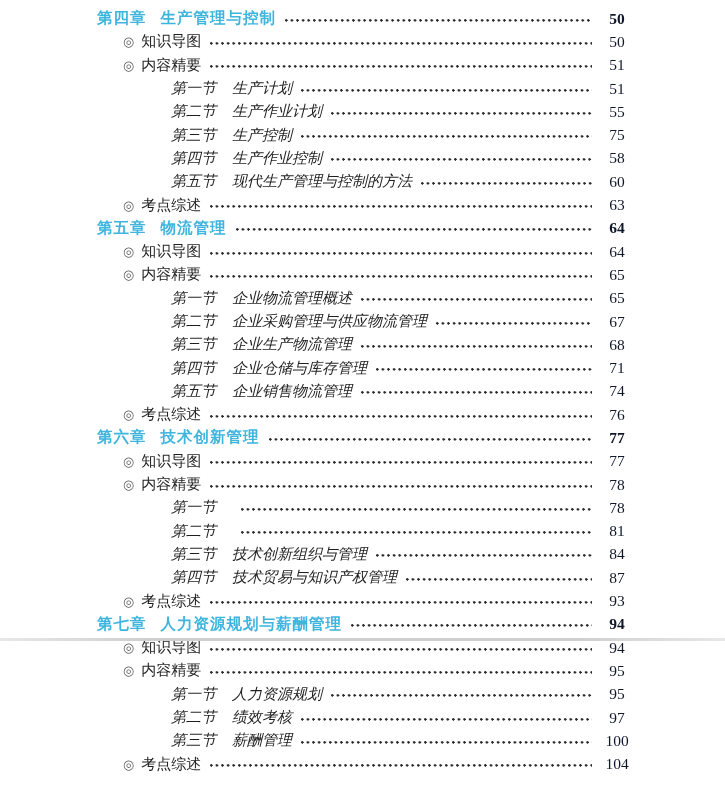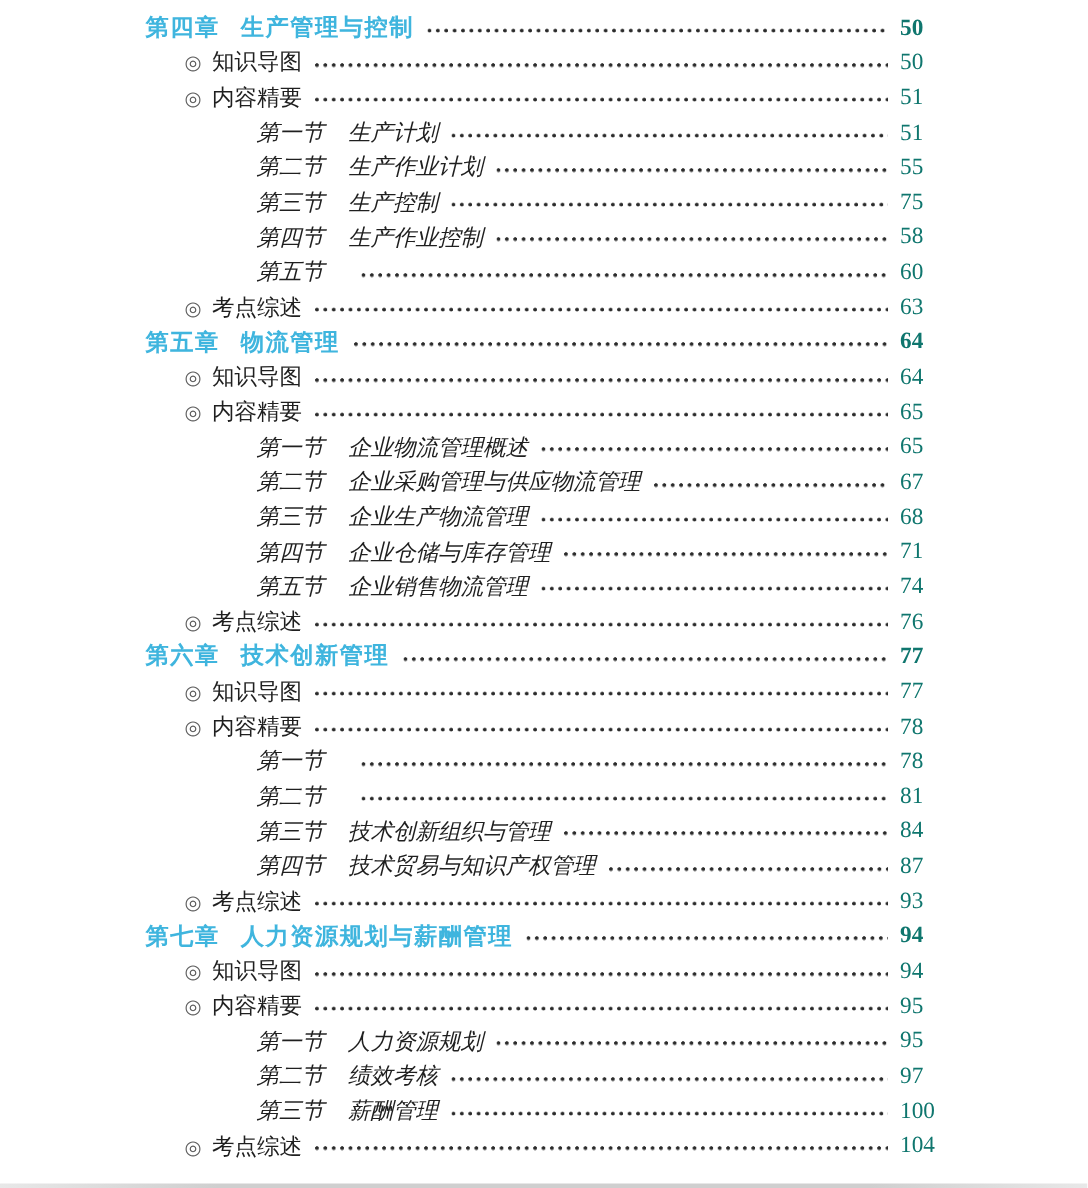--- a/index.html
+++ b/index.html
@@ -4,21 +4,21 @@
 <style>
   * { margin: 0; padding: 0; box-sizing: border-box; }
   html, body {
     width: 725px; height: 792px;
     background: #ffffff;
     overflow: hidden;
     font-family: "Liberation Serif", serif;
   }
   .page {
     position: relative;
-    width: 725px; height: 792px;
+    width: 725px; height: 641px;
     background: #ffffff;
   }
   .toc {
     position: absolute;
     top: 7px; left: 0; right: 0;
   }
   .row {
     display: flex;
     align-items: center;
     height: 23.3px;
@@ -62,25 +62,25 @@
     align-self: center;
     margin-top: 3px;
     background-image: radial-gradient(circle at 1.3px 1.4px, #2b2b2b 1.05px, rgba(0,0,0,0) 1.45px);
     background-size: 5.6px 3px;
     background-repeat: repeat-x;
     min-width: 20px;
   }
   .pnum {
     flex: 0 0 auto;
     min-width: 34px;
-    text-align: left;
+    text-align: center;
     font-family: "Liberation Serif", serif;
     font-style: normal;
     font-size: 15.5px;
-    color: #0f766e;
+    color: #0f172a;
   }
   .page-bottom-edge {
     position: absolute;
     left: 0; right: 0; bottom: 0;
     height: 3px;
     background: linear-gradient(to right, #e8e8e8, #cfcfcf 20%, #cfcfcf 80%, #e8e8e8);
   }
 </style>
 </head>
 <body style="background: rgb(255, 255, 255);">
@@ -124,20 +124,21 @@
     <span class="pnum">75</span>
   </div>
       <div class="row section">
     <span class="num">第四节</span>
     <span class="ttl">生产作业控制</span>
     <span class="leader"></span>
     <span class="pnum">58</span>
   </div>
       <div class="row section">
     <span class="num">第五节</span>
+    <span class="ttl">现代生产管理与控制的方法</span>
     <span class="leader"></span>
     <span class="pnum">60</span>
   </div>
       <div class="row bullet">
     <span class="bullet-icon">◎</span>
     <span class="lbl">考点综述</span>
     <span class="leader"></span>
     <span class="pnum">63</span>
   </div>
       <div class="row chapter">

